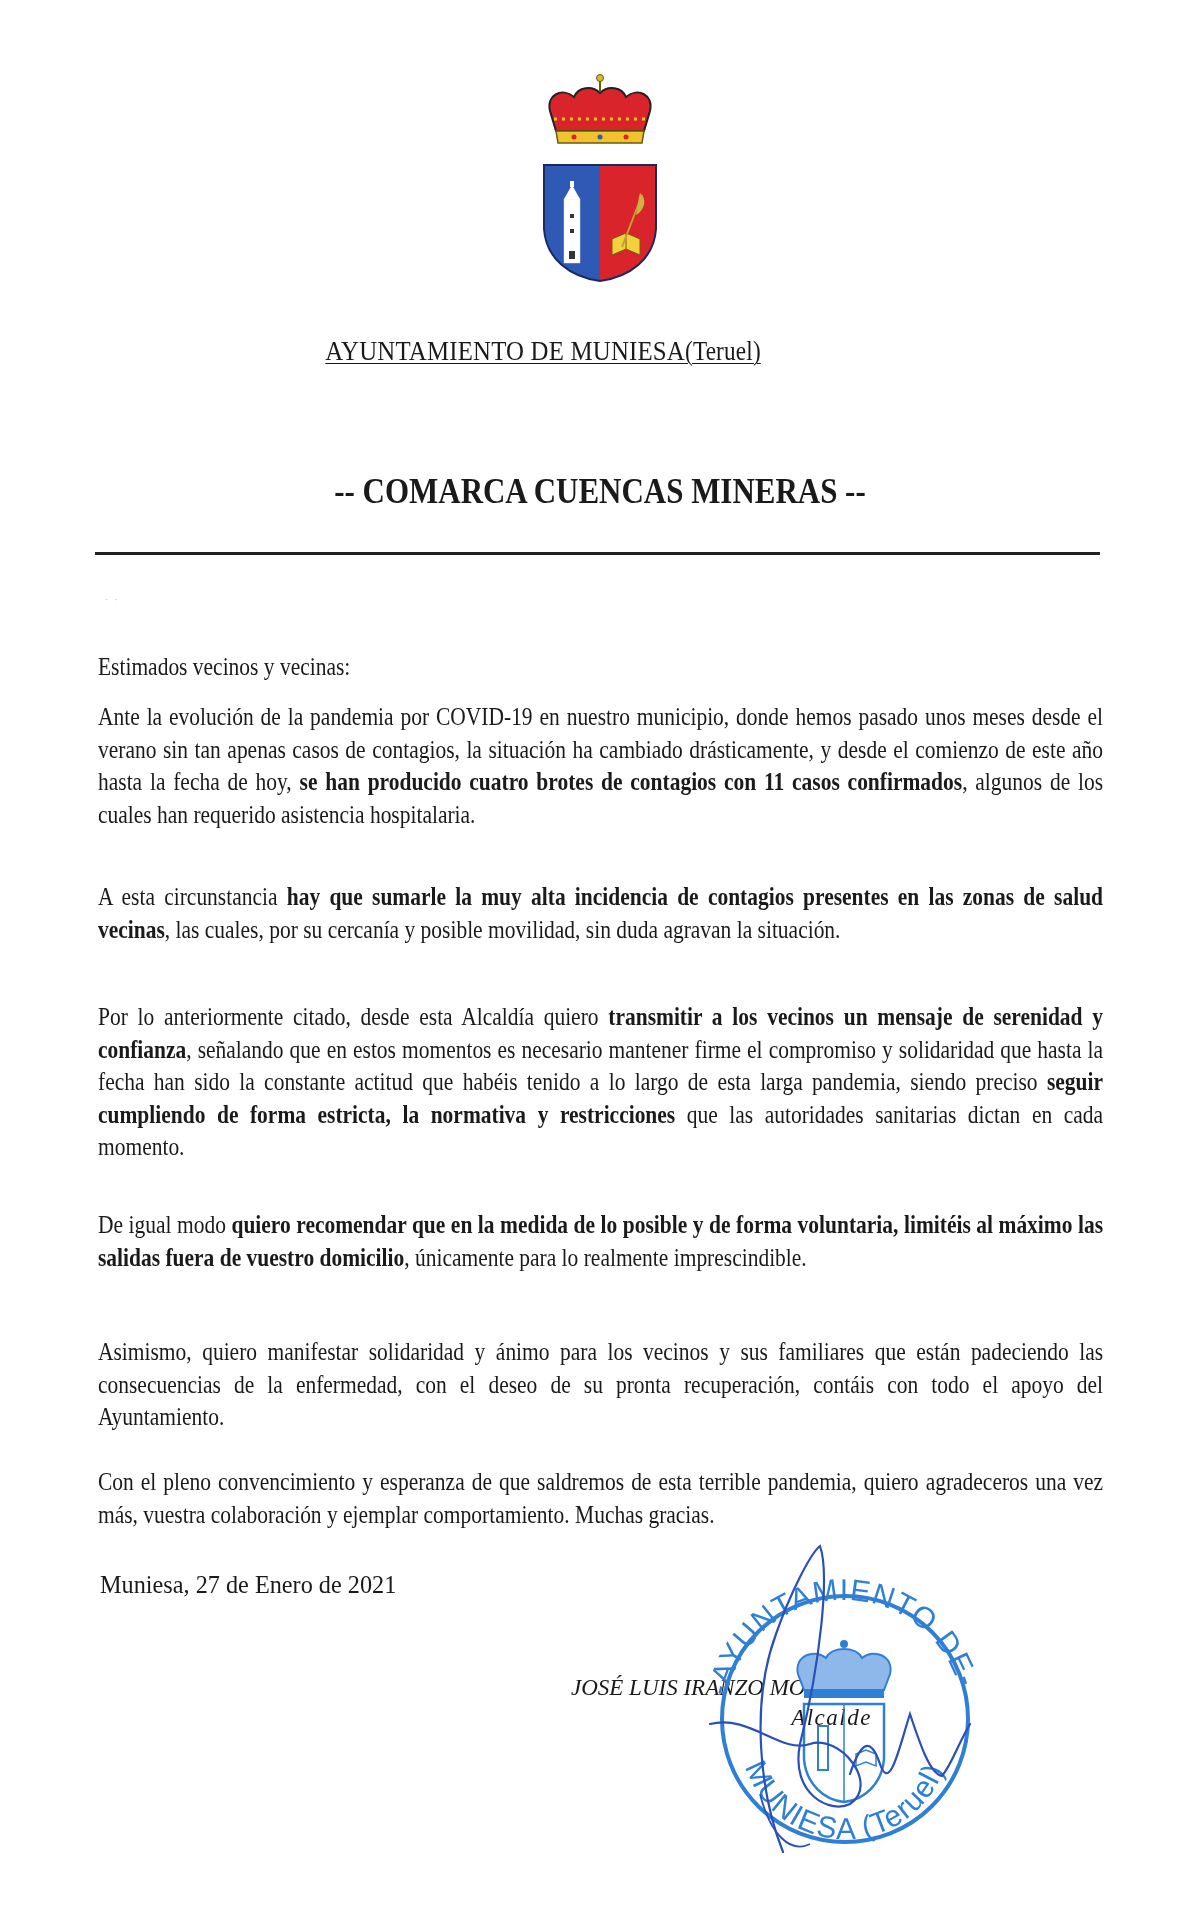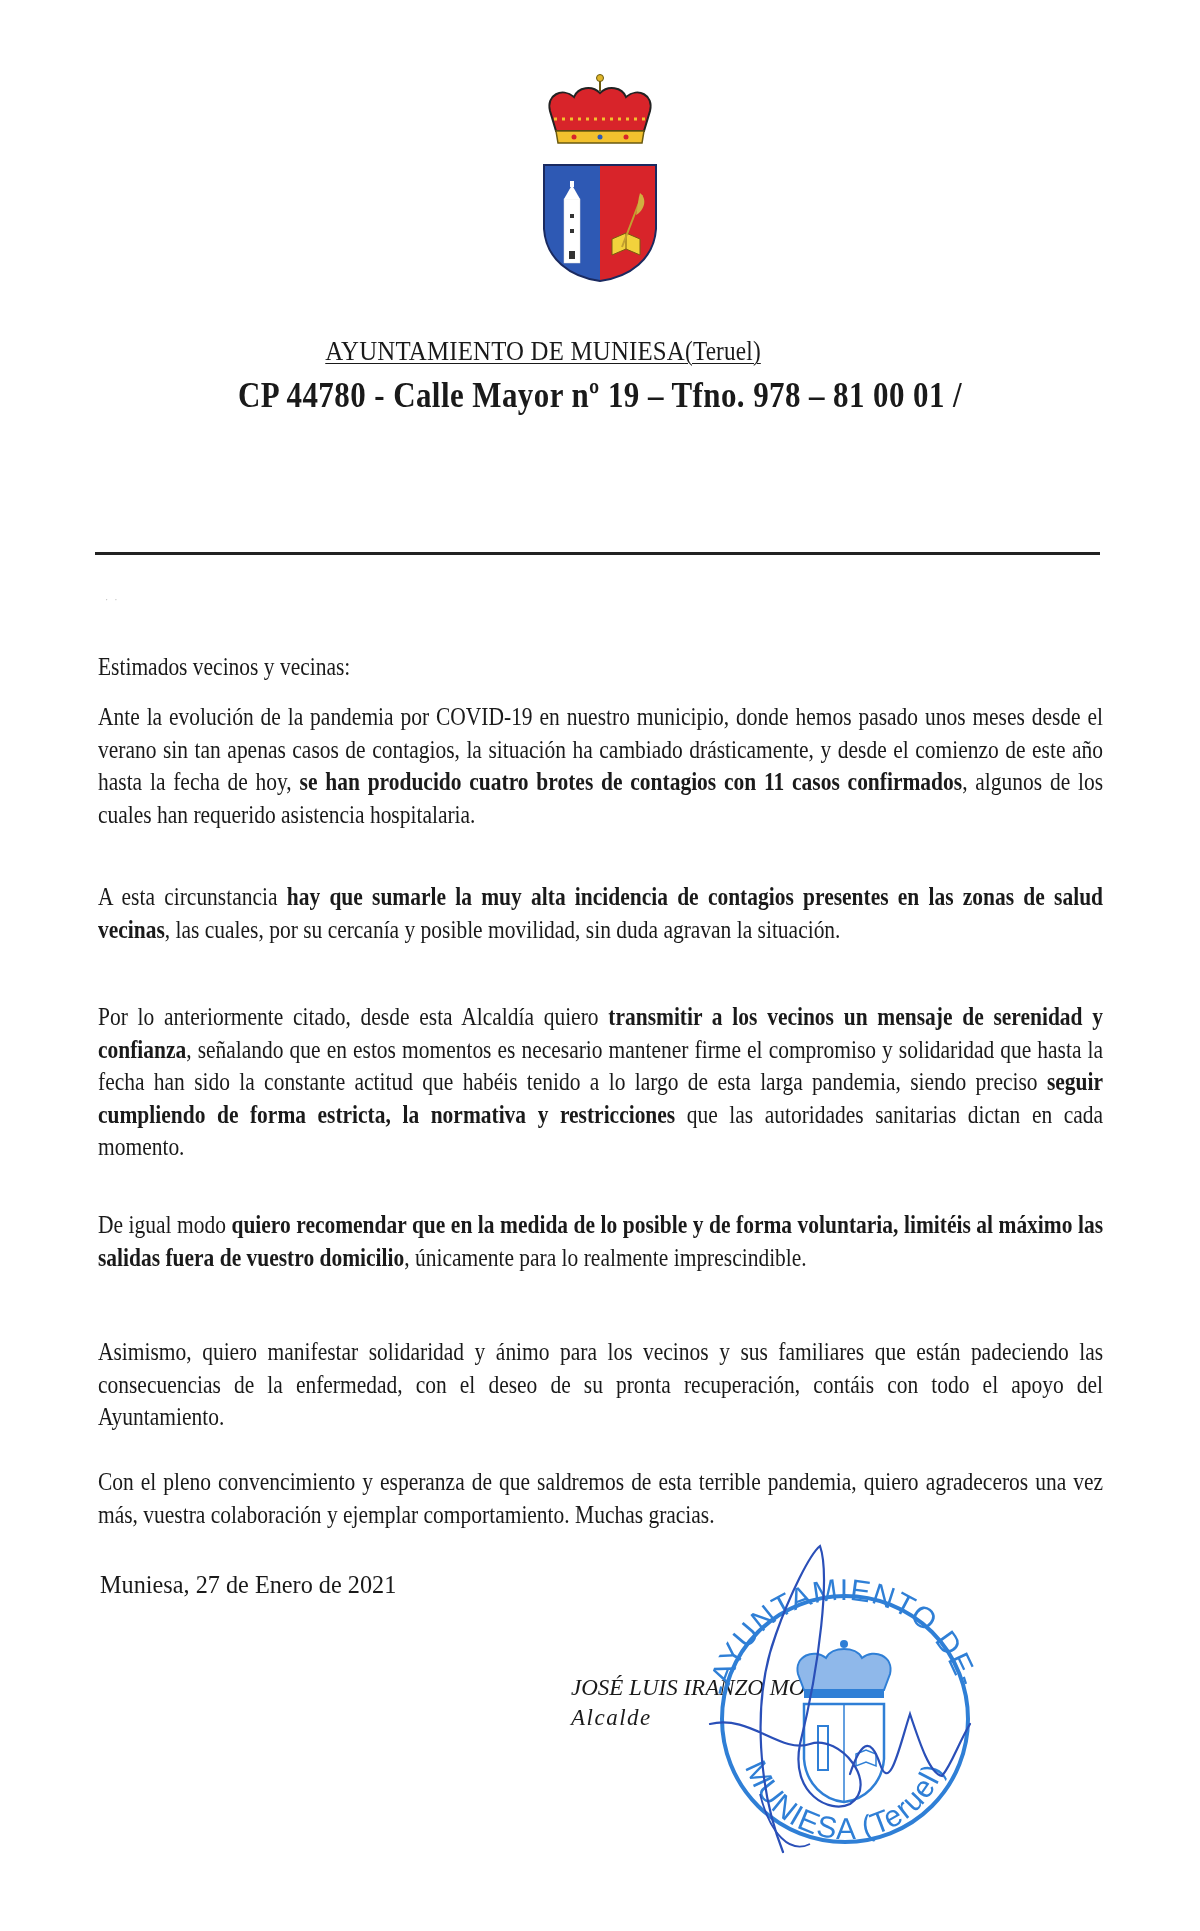--- a/index.html
+++ b/index.html
@@ -142,20 +142,21 @@
       left: 571px;
       top: 1659px;
       font-size: 23px;
       font-style: italic;
       white-space: nowrap;
       line-height: 30px;
       z-index: 1;
     }
     .signer .title {
       letter-spacing: 1.5px;
+      text-align: right;
     }
     .stamp {
       position: absolute;
       left: 680px;
       top: 1530px;
       width: 320px;
       height: 330px;
       z-index: 2;
     }
   </style>
@@ -192,22 +193,22 @@
       <path d="M72 170 L86 164 L100 170 L100 186 L86 180 L72 186 Z" fill="#f2d23c" stroke="#7a5a10" stroke-width="1"></path>
       <line x1="86" y1="164" x2="86" y2="180" stroke="#7a5a10" stroke-width="1"></line>
       <path d="M82 178 L102 126" stroke="#c2a030" stroke-width="2"></path>
       <path d="M100 124 C108 130 104 142 96 146 C98 138 98 130 100 124 Z" fill="#d0b040"></path>
     </g>
   </svg>
 
   <div class="header-line org">
     <span class="u name">AYUNTAMIENTO  DE  MUNIESA</span><span class="u prov">(Teruel)</span>
   </div>
-  <div class="header-line contact">
-    <span class="inner">CP 44780  -  Calle  Mayor   nº 19 –    Tfno. 978 – 81 00 01  /</span>
+  <div class="header-line comarca">
+    <span class="inner">-- COMARCA CUENCAS MINERAS --</span>
   </div>
   <div class="rule"></div>
   <div class="specks">··</div>
 
   <div class="para greeting">Estimados vecinos y vecinas:</div>
 
   <div class="para p1">
     <span>Ante la evolución de la pandemia por COVID-19 en nuestro municipio, donde hemos pasado unos meses desde el verano sin tan apenas casos de contagios, la situación ha cambiado drásticamente, y desde el comienzo de este año hasta la fecha de hoy, </span><b>se han producido cuatro brotes de contagios con 11 casos confirmados</b><span>, algunos de los cuales han requerido asistencia hospitalaria.</span>
   </div>
 

